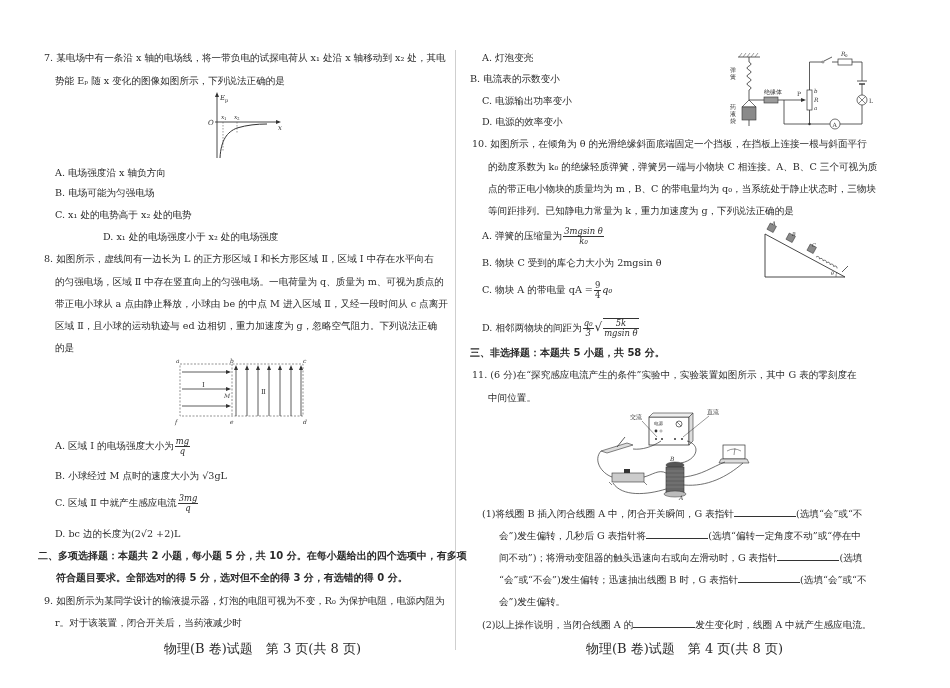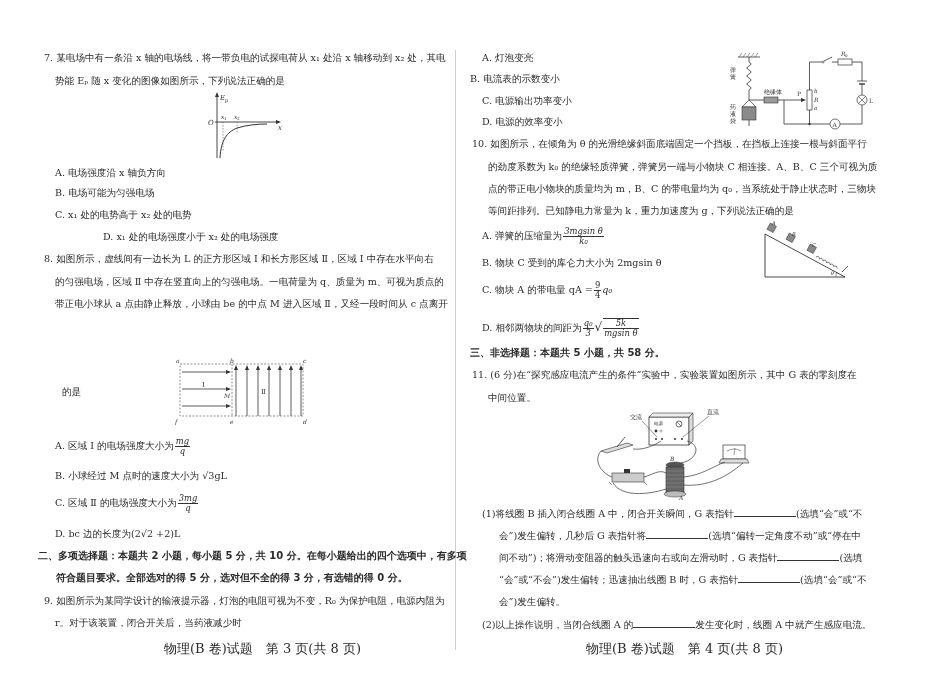--- a/index.html
+++ b/index.html
@@ -48,21 +48,22 @@
   </svg>
 
   <div class="line" style="left:55px;top:166px;">A. 电场强度沿 x 轴负方向</div>
   <div class="line" style="left:55px;top:186px;">B. 电场可能为匀强电场</div>
   <div class="line" style="left:55px;top:208px;">C. x₁ 处的电势高于 x₂ 处的电势</div>
   <div class="line" style="left:55px;top:230px;margin-left:48px;">D. x₁ 处的电场强度小于 x₂ 处的电场强度</div>
 
   <div class="line" style="left:44px;top:252px;">8. 如图所示，虚线间有一边长为 L 的正方形区域 Ⅰ 和长方形区域 Ⅱ，区域 Ⅰ 中存在水平向右</div>
   <div class="line" style="left:55px;top:275px;">的匀强电场，区域 Ⅱ 中存在竖直向上的匀强电场。一电荷量为 q、质量为 m、可视为质点的</div>
   <div class="line" style="left:55px;top:297px;">带正电小球从 a 点由静止释放，小球由 be 的中点 M 进入区域 Ⅱ，又经一段时间从 c 点离开</div>
-  <div class="line" style="left:62px;top:341px;margin-top:44px;">的是</div>
+  <div class="line" style="left:55px;top:319px;">区域 Ⅱ，且小球的运动轨迹与 ed 边相切，重力加速度为 g，忽略空气阻力。下列说法正确</div>
+  <div class="line" style="left:55px;top:341px;">的是</div>
 
   <svg style="left:172px;top:358px;" width="140" height="68" viewBox="0 0 140 68">
     <rect x="8" y="6" width="123" height="52" fill="none" stroke="#666" stroke-width="0.7" stroke-dasharray="2,1.5"></rect>
     <line x1="60" y1="6" x2="60" y2="58" stroke="#666" stroke-width="0.7" stroke-dasharray="2,1.5"></line>
     <g stroke="#333" stroke-width="0.8">
       <line x1="10" y1="14" x2="57" y2="14"></line>
         <line x1="10" y1="31" x2="57" y2="31"></line>
         <line x1="10" y1="48" x2="57" y2="48"></line>
     </g>
     <g fill="#333">
@@ -97,21 +98,21 @@
     <text x="52" y="40" font-size="6" font-style="italic">M</text>
     <text x="30" y="29" font-size="7">Ⅰ</text>
     <text x="89" y="36" font-size="7">Ⅱ</text>
   </svg>
 
   <div class="line" style="left:55px;top:437px;">
     <span>A. 区域 Ⅰ 的电场强度大小为</span><span class="frac i"><span class="num">mg</span><span class="den">q</span></span>
   </div>
   <div class="line" style="left:55px;top:469px;">B. 小球经过 M 点时的速度大小为 √3gL</div>
   <div class="line" style="left:55px;top:494px;">
-    <span>C. 区域 Ⅱ 的电场强度大小为</span><span class="frac i"><span class="num">3mg</span><span class="den">q</span></span>
+    <span>C. 区域 Ⅱ 中就产生感应电流</span><span class="frac i"><span class="num">3mg</span><span class="den">q</span></span>
   </div>
   <div class="line" style="left:55px;top:527px;">D. bc 边的长度为(2√2 +2)L</div>
 
   <div class="line bold" style="left:38px;top:549px;">二、多项选择题：本题共 2 小题，每小题 5 分，共 10 分。在每小题给出的四个选项中，有多项</div>
   <div class="line bold" style="left:56px;top:571px;">符合题目要求。全部选对的得 5 分，选对但不全的得 3 分，有选错的得 0 分。</div>
 
   <div class="line" style="left:44px;top:594px;">9. 如图所示为某同学设计的输液提示器，灯泡的电阻可视为不变，R₀ 为保护电阻，电源内阻为</div>
   <div class="line" style="left:55px;top:616px;">r。对于该装置，闭合开关后，当药液减少时</div>
 
   <div class="footer" style="left:164px;top:640px;">物理(B 卷)试题　第 3 页(共 8 页)</div>

